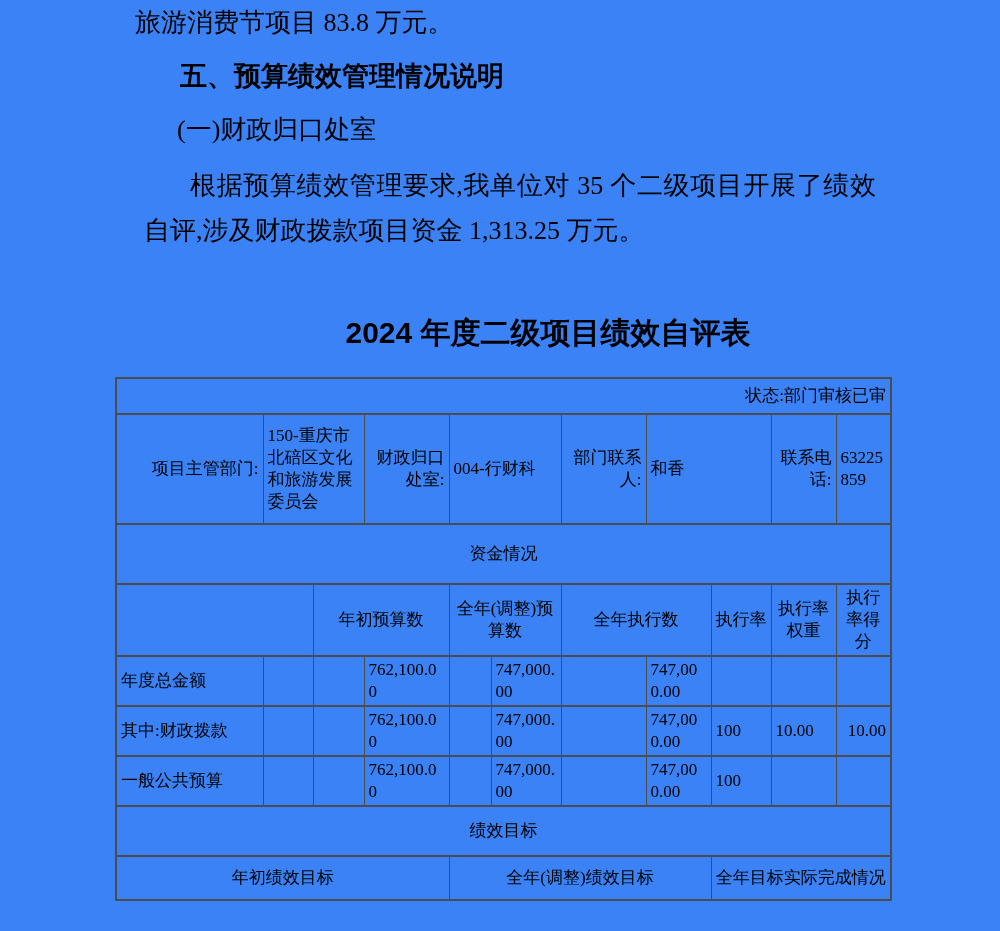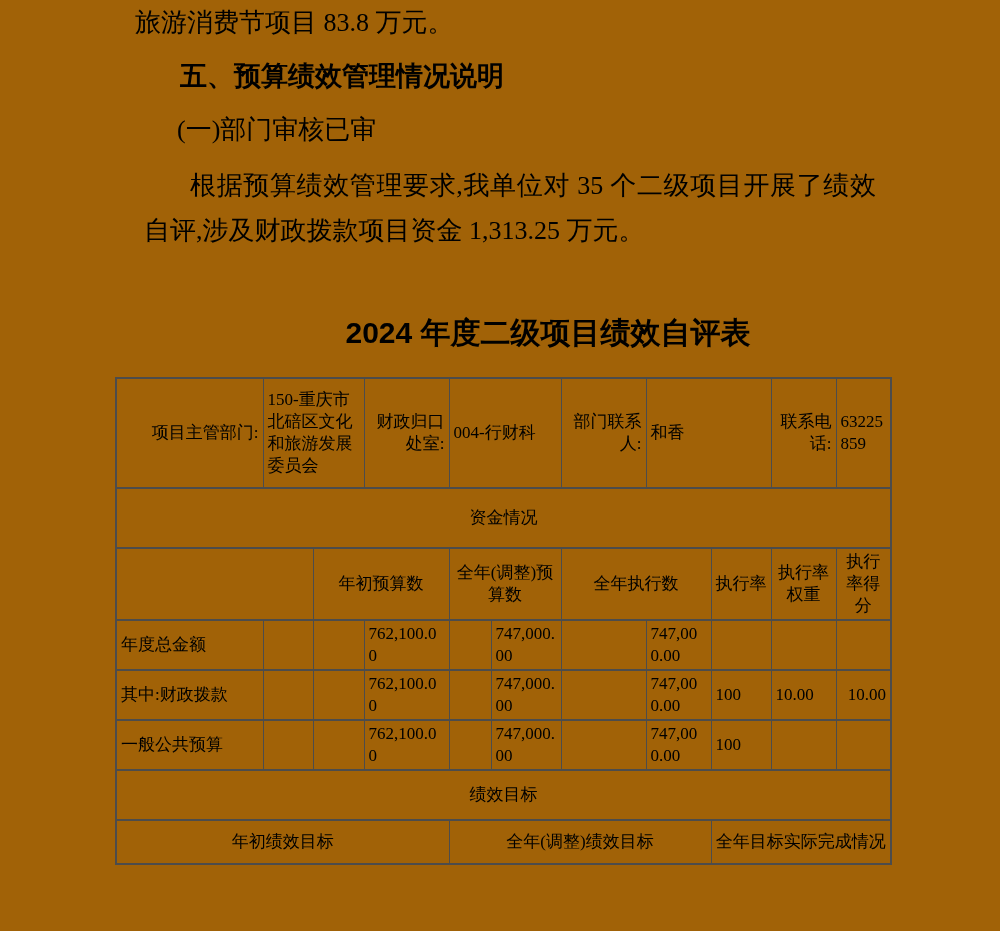--- a/index.html
+++ b/index.html
@@ -3,21 +3,21 @@
 <meta charset="utf-8">
 <style>
   html, body { margin: 0; padding: 0; }
   body {
     width: 1000px; height: 931px;
     background: #ffffff;
     overflow: hidden;
     font-family: "Liberation Serif", "DejaVu Serif", serif;
     color: #000000;
   }
-  .doc { position: relative; width: 1000px; height: 931px; background: #a16207; }
+  .doc { position: relative; width: 1000px; height: 931px; background: #3b82f6; }
 
   .intro-line {
     position: absolute; left: 135px; top: 5px;
     font-size: 26px; line-height: 36px;
     white-space: nowrap;
   }
   .section-heading {
     position: absolute; left: 180px; top: 58px;
     font-family: Liberation Serif, serif;
     font-weight: 700; font-size: 27px; line-height: 36px;
@@ -67,40 +67,43 @@
   td.status-cell { text-align: right; padding: 2px 8px; }
   td.section-cell { text-align: center; }
 </style>
 </head>
 <body>
 
 <div class="doc">
 
   <div class="intro-line">旅游消费节项目 83.8 万元。</div>
   <div class="section-heading">五、预算绩效管理情况说明</div>
-  <div class="sub-heading">(一)部门审核已审</div>
+  <div class="sub-heading">(一)财政归口处室</div>
   <div class="body-paragraph">根据预算绩效管理要求,我单位对 35 个二级项目开展了绩效自评,涉及财政拨款项目资金 1,313.25 万元。</div>
   <div class="table-title">2024 年度二级项目绩效自评表</div>
 
   <table class="report">
     <colgroup>
       <col style="width:147px">
         <col style="width:50px">
         <col style="width:51px">
       <col style="width:85px">
         <col style="width:42px">
         <col style="width:70px">
       <col style="width:85px">
         <col style="width:65px">
         <col style="width:60px">
       <col style="width:65px">
         <col style="width:55px">
     </colgroup>
 
     <tbody>
+        <tr style="height:36px">
+      <td colspan="11" class="status-cell">状态:部门审核已审</td>
+    </tr>
 
 
     <tr style="height:110px">
       <td class="lbl">项目主管部门:</td>
       <td colspan="2" class="val">150-重庆市北碚区文化和旅游发展委员会</td>
       <td class="lbl">财政归口处室:</td>
       <td colspan="2" class="val">004-行财科</td>
       <td class="lbl">部门联系人:</td>
       <td colspan="2" class="val">和香</td>
       <td class="lbl-narrow">联系电话:</td>

